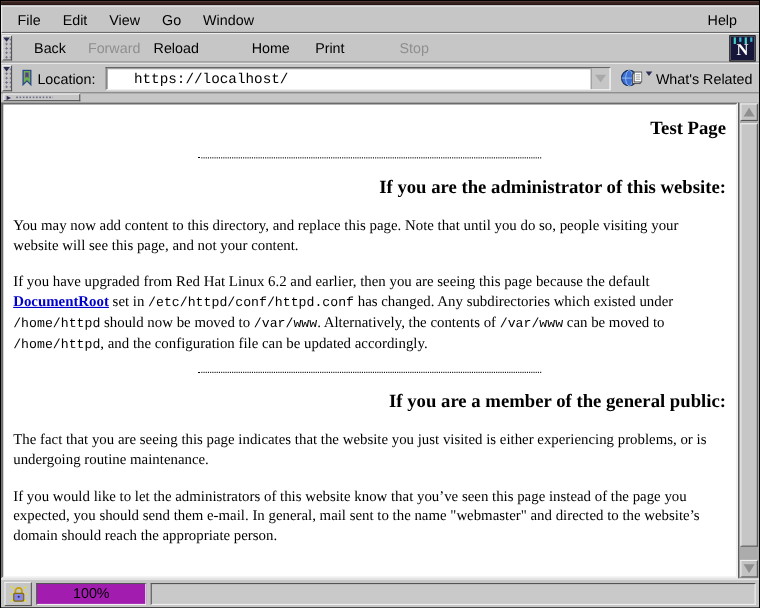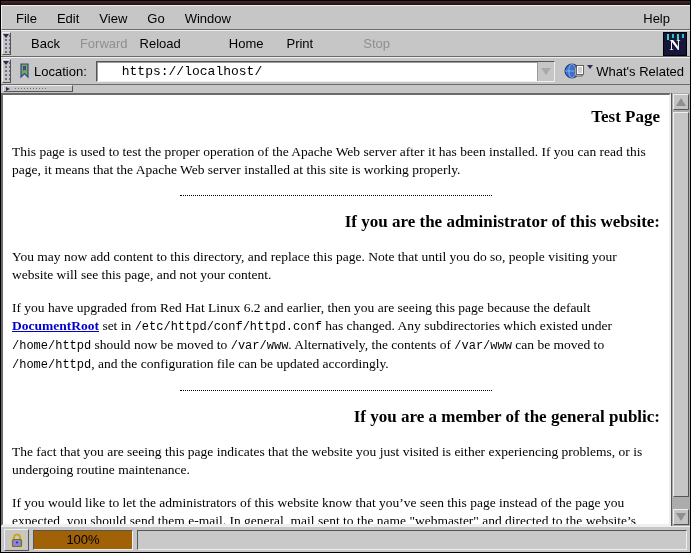--- a/index.html
+++ b/index.html
@@ -178,21 +178,21 @@
     padding:0 3px;
   }
   .lock-btn {
     width:25px; height:22px; flex:none;
     border:1px solid; border-color:#efefef #555 #555 #efefef;
     display:flex; align-items:center; justify-content:center; cursor:pointer;
     background:#c6c6c6;
   }
   .progress-box {
     width:100px; height:20px; flex:none;
-    background:#a16207;
+    background:#a21caf;
     border:1px solid; border-color:#555 #efefef #efefef #555;
     display:flex; align-items:center; justify-content:center;
     font-size:13px; color:#000;
   }
   .status-field {
     flex:1; height:20px;
     background:#c9c9c9;
     border:1px solid; border-color:#555 #efefef #efefef #555;
   }
 </style>
@@ -275,21 +275,20 @@
   <div class="collapsed-strip">
     <div class="collapsed-tab">
       <div class="tab-arrow"></div>
       <div class="tab-dots"></div>
     </div>
   </div>
 
   <div class="content-row">
     <div class="page">
       <h1>Test Page</h1>
-      <p>This page is used to test the proper operation of the Apache Web server after it has been installed. If you can read this page, it means that the Apache Web server installed at this site is working properly.</p>
       <hr>
       <h2>If you are the administrator of this website:</h2>
       <p>You may now add content to this directory, and replace this page. Note that until you do so, people visiting your website will see this page, and not your content.</p>
       <p><span>If you have upgraded from Red Hat Linux 6.2 and earlier, then you are seeing this page because the default </span><a>DocumentRoot</a><span> set in </span><code>/etc/httpd/conf/httpd.conf</code><span> has changed. Any subdirectories which existed under </span><code>/home/httpd</code><span> should now be moved to </span><code>/var/www</code><span>. Alternatively, the contents of </span><code>/var/www</code><span> can be moved to </span><code>/home/httpd</code><span>, and the configuration file can be updated accordingly.</span></p>
       <hr>
       <h2>If you are a member of the general public:</h2>
       <p>The fact that you are seeing this page indicates that the website you just visited is either experiencing problems, or is undergoing routine maintenance.</p>
       <p>If you would like to let the administrators of this website know that you’ve seen this page instead of the page you expected, you should send them e-mail. In general, mail sent to the name "webmaster" and directed to the website’s domain should reach the appropriate person.</p>
 
     </div>

